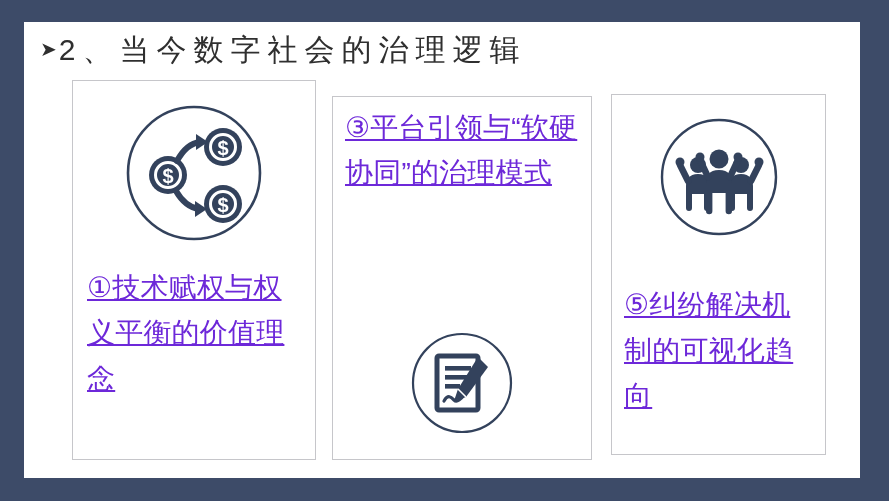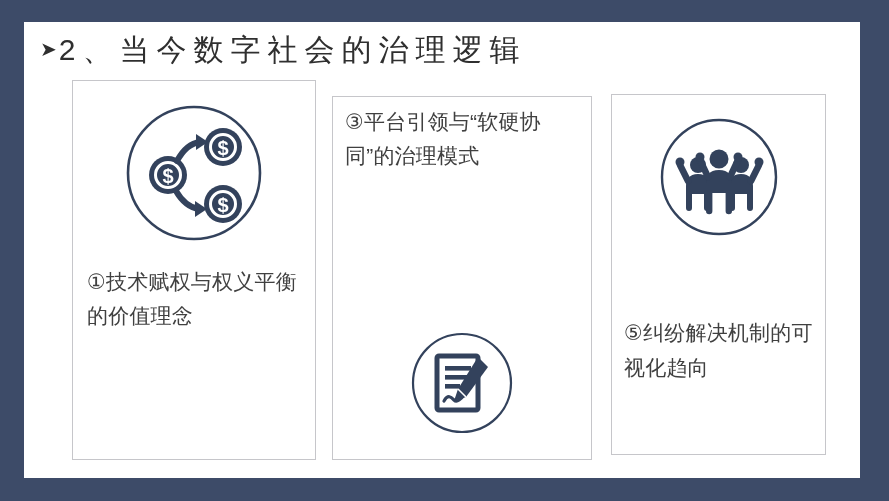--- a/index.html
+++ b/index.html
@@ -72,24 +72,25 @@
     display: flex;
     align-items: center;
     justify-content: center;
     flex: none;
   }
   #card-1 .icon-wrap { padding-top: 18px; }
   #card-2 .icon-wrap { padding-top: 8px; }
   #card-3 .icon-wrap { padding-top: 16px; }
 
   .card-text {
-    color: #404040;
-    font-size: 21px;
+    color: #6d28d9;
+    font-size: 28px;
     line-height: 1.62;
     letter-spacing: 0.2px;
+    text-decoration: underline;
   }
   #card-1 .card-text { padding: 14px 14px 0 14px; }
   #card-2 .card-text { padding: 8px 12px 0 12px; }
   #card-3 .card-text { padding: 0 10px 0 12px; }
 
   .card-text p { margin: 0 0 18px 0; }
   .card-text p:last-child { margin-bottom: 0; }
 
   
   #card-3 .text-center-wrap {

